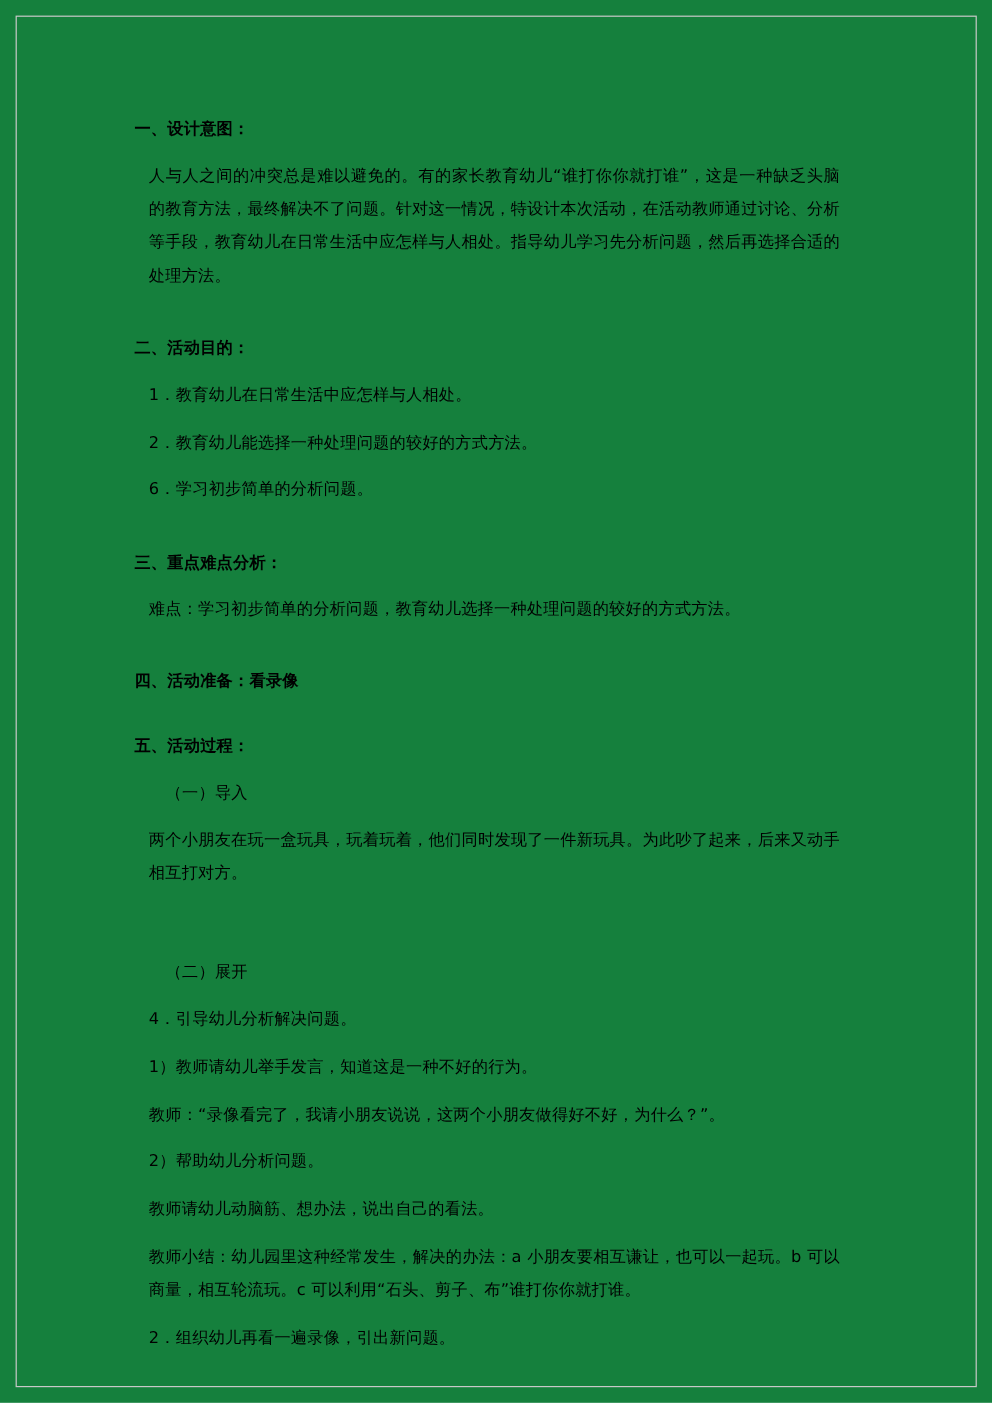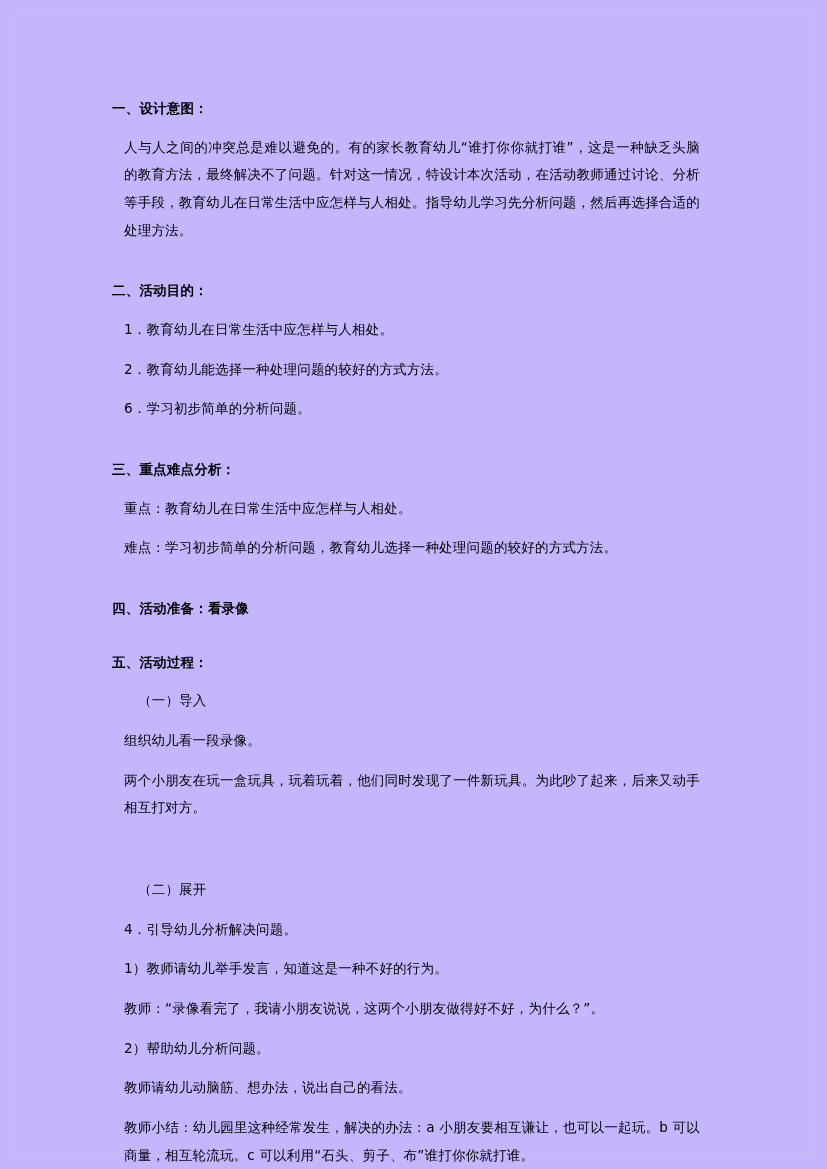--- a/index.html
+++ b/index.html
@@ -14,21 +14,21 @@
     color: #000000;
     position: relative;
     overflow: hidden;
   }
   .page {
     position: absolute;
     left: 0;
     top: 0;
     width: 827px;
     height: 1169px;
-    background: #c4b5fd;
+    background: #15803d;
     box-sizing: border-box;
   }
   .page-border {
     position: absolute;
     left: 13px;
     top: 13px;
     width: 801px;
     height: 1143px;
     border: 1px solid #c8c8c8;
     box-sizing: border-box;
@@ -78,37 +78,35 @@
       <p class="heading">二、活动目的：</p>
       <p class="para">1．教育幼儿在日常生活中应怎样与人相处。</p>
       <p class="para">2．教育幼儿能选择一种处理问题的较好的方式方法。</p>
       <p class="para">6．学习初步简单的分析问题。</p>
     </div>
 
     <div class="sp-md"></div>
 
     <div class="block">
       <p class="heading">三、重点难点分析：</p>
-      <p class="para">重点：教育幼儿在日常生活中应怎样与人相处。</p>
       <p class="para">难点：学习初步简单的分析问题，教育幼儿选择一种处理问题的较好的方式方法。</p>
     </div>
 
     <div class="sp-md"></div>
 
     <div class="block">
       <p class="heading">四、活动准备：看录像</p>
     </div>
 
     <div class="sp-md"></div>
 
     <div class="block">
       <p class="heading">五、活动过程：</p>
 
       <p class="para sub-indent">（一）导入</p>
-      <p class="para">组织幼儿看一段录像。</p>
       <p class="para">两个小朋友在玩一盒玩具，玩着玩着，他们同时发现了一件新玩具。为此吵了起来，后来又动手相互打对方。</p>
 
       <div class="sp-lg"></div>
 
       <p class="para sub-indent">（二）展开</p>
       <p class="para">4．引导幼儿分析解决问题。</p>
       <p class="para">1）教师请幼儿举手发言，知道这是一种不好的行为。</p>
       <p class="para">教师：“录像看完了，我请小朋友说说，这两个小朋友做得好不好，为什么？”。</p>
       <p class="para">2）帮助幼儿分析问题。</p>
       <p class="para">教师请幼儿动脑筋、想办法，说出自己的看法。</p>

